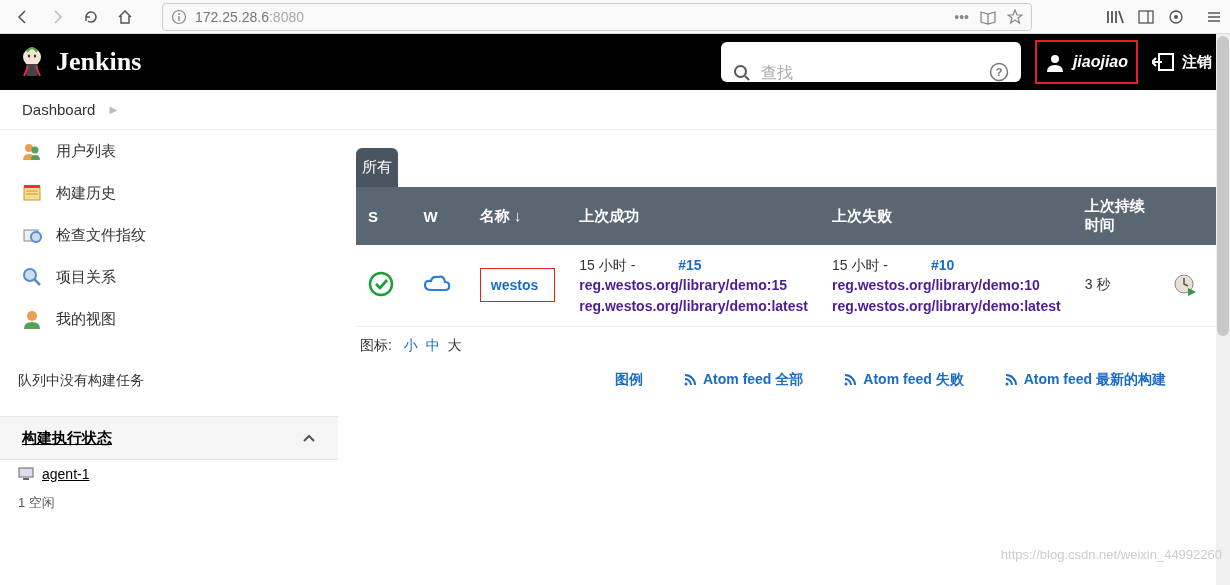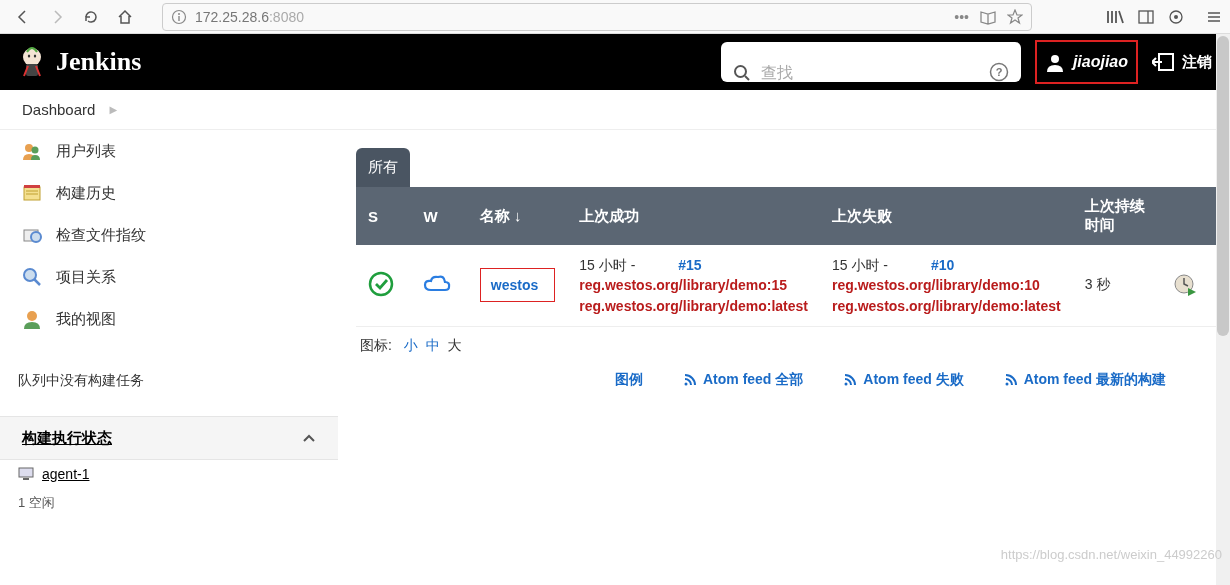--- a/index.html
+++ b/index.html
@@ -38,33 +38,33 @@
 .side-section-hdr { display: flex; align-items: center; justify-content: space-between; height: 44px; padding: 0 22px; font-size: 15px; font-weight: bold; background: #f5f5f5; border-top: 1px solid #e5e5e5; border-bottom: 1px solid #e5e5e5; cursor: pointer; }
 .side-section-hdr.u { text-decoration: underline; }
 .side-empty { padding: 12px 18px; font-size: 14px; color: #333; }
 .side-agent { display: flex; align-items: center; gap: 8px; padding: 6px 18px; font-size: 14px; text-decoration: underline; cursor: pointer; }
 .side-idle { padding: 6px 18px; font-size: 13px; color: #555; }
 
 .content { flex: 1; padding: 18px 14px 0 18px; position: relative; }
 
 
 .tabs-row { display: flex; }
-.tab { background: #4a5562; color: #fff; padding: 10px 12px; border-radius: 6px 6px 0 0; font-size: 15px; cursor: pointer; }
+.tab { background: #4a5562; color: #fff; padding: 10px 6px; border-radius: 6px 6px 0 0; font-size: 15px; cursor: pointer; }
 
 
 .jtable { width: 100%; border-collapse: collapse; }
 .jtable thead th { background: #5b6673; color: #fff; text-align: left; padding: 10px 12px; font-size: 15px; font-weight: bold; }
 .jtable tbody td { padding: 10px 12px; vertical-align: middle; font-size: 14px; color: #333; border-bottom: 1px solid #eee; }
 .jtable tbody td a { color: #1a6bc7; text-decoration: none; font-weight: 600; }
 .name-cell a { display: inline-block; border: 1px solid #d22; padding: 8px 16px 8px 10px; }
 .status-icon { width: 26px; height: 26px; display: inline-flex; }
 .weather-icon { width: 28px; height: 22px; display: inline-flex; }
 .build-line { line-height: 1.45; }
 .build-line .hash { color: #1a6bc7; font-weight: bold; margin-left: 39px; }
-.build-line .repo { color: #b91c1c; font-weight: 600; }
+.build-line .repo { color: #4c1d95; font-weight: 600; }
 
 .icon-size-row { padding: 10px 0 0 4px; font-size: 14px; }
 .icon-size-row .lbl { color: #333; margin-right: 6px; }
 .icon-size-row .opt { color: #1a6bc7; cursor: pointer; margin: 0 2px; }
 .icon-size-row .opt.cur { color: #333; }
 
 .feed-row { display: flex; gap: 40px; justify-content: flex-end; padding: 16px 50px 0 0; font-size: 14px; }
 .feed-row .itm { display: flex; align-items: center; gap: 6px; cursor: pointer; }
 .feed-row .itm .txt { color: #1a6bc7; font-weight: 600; }
 .feed-row .rss-ic { color: #1a6bc7; }

